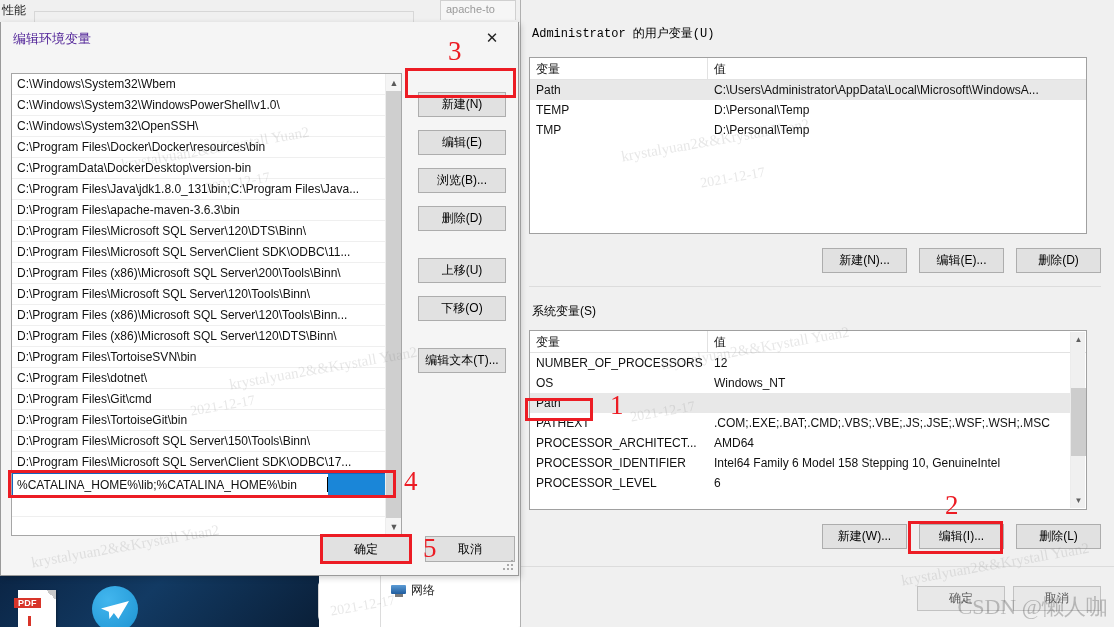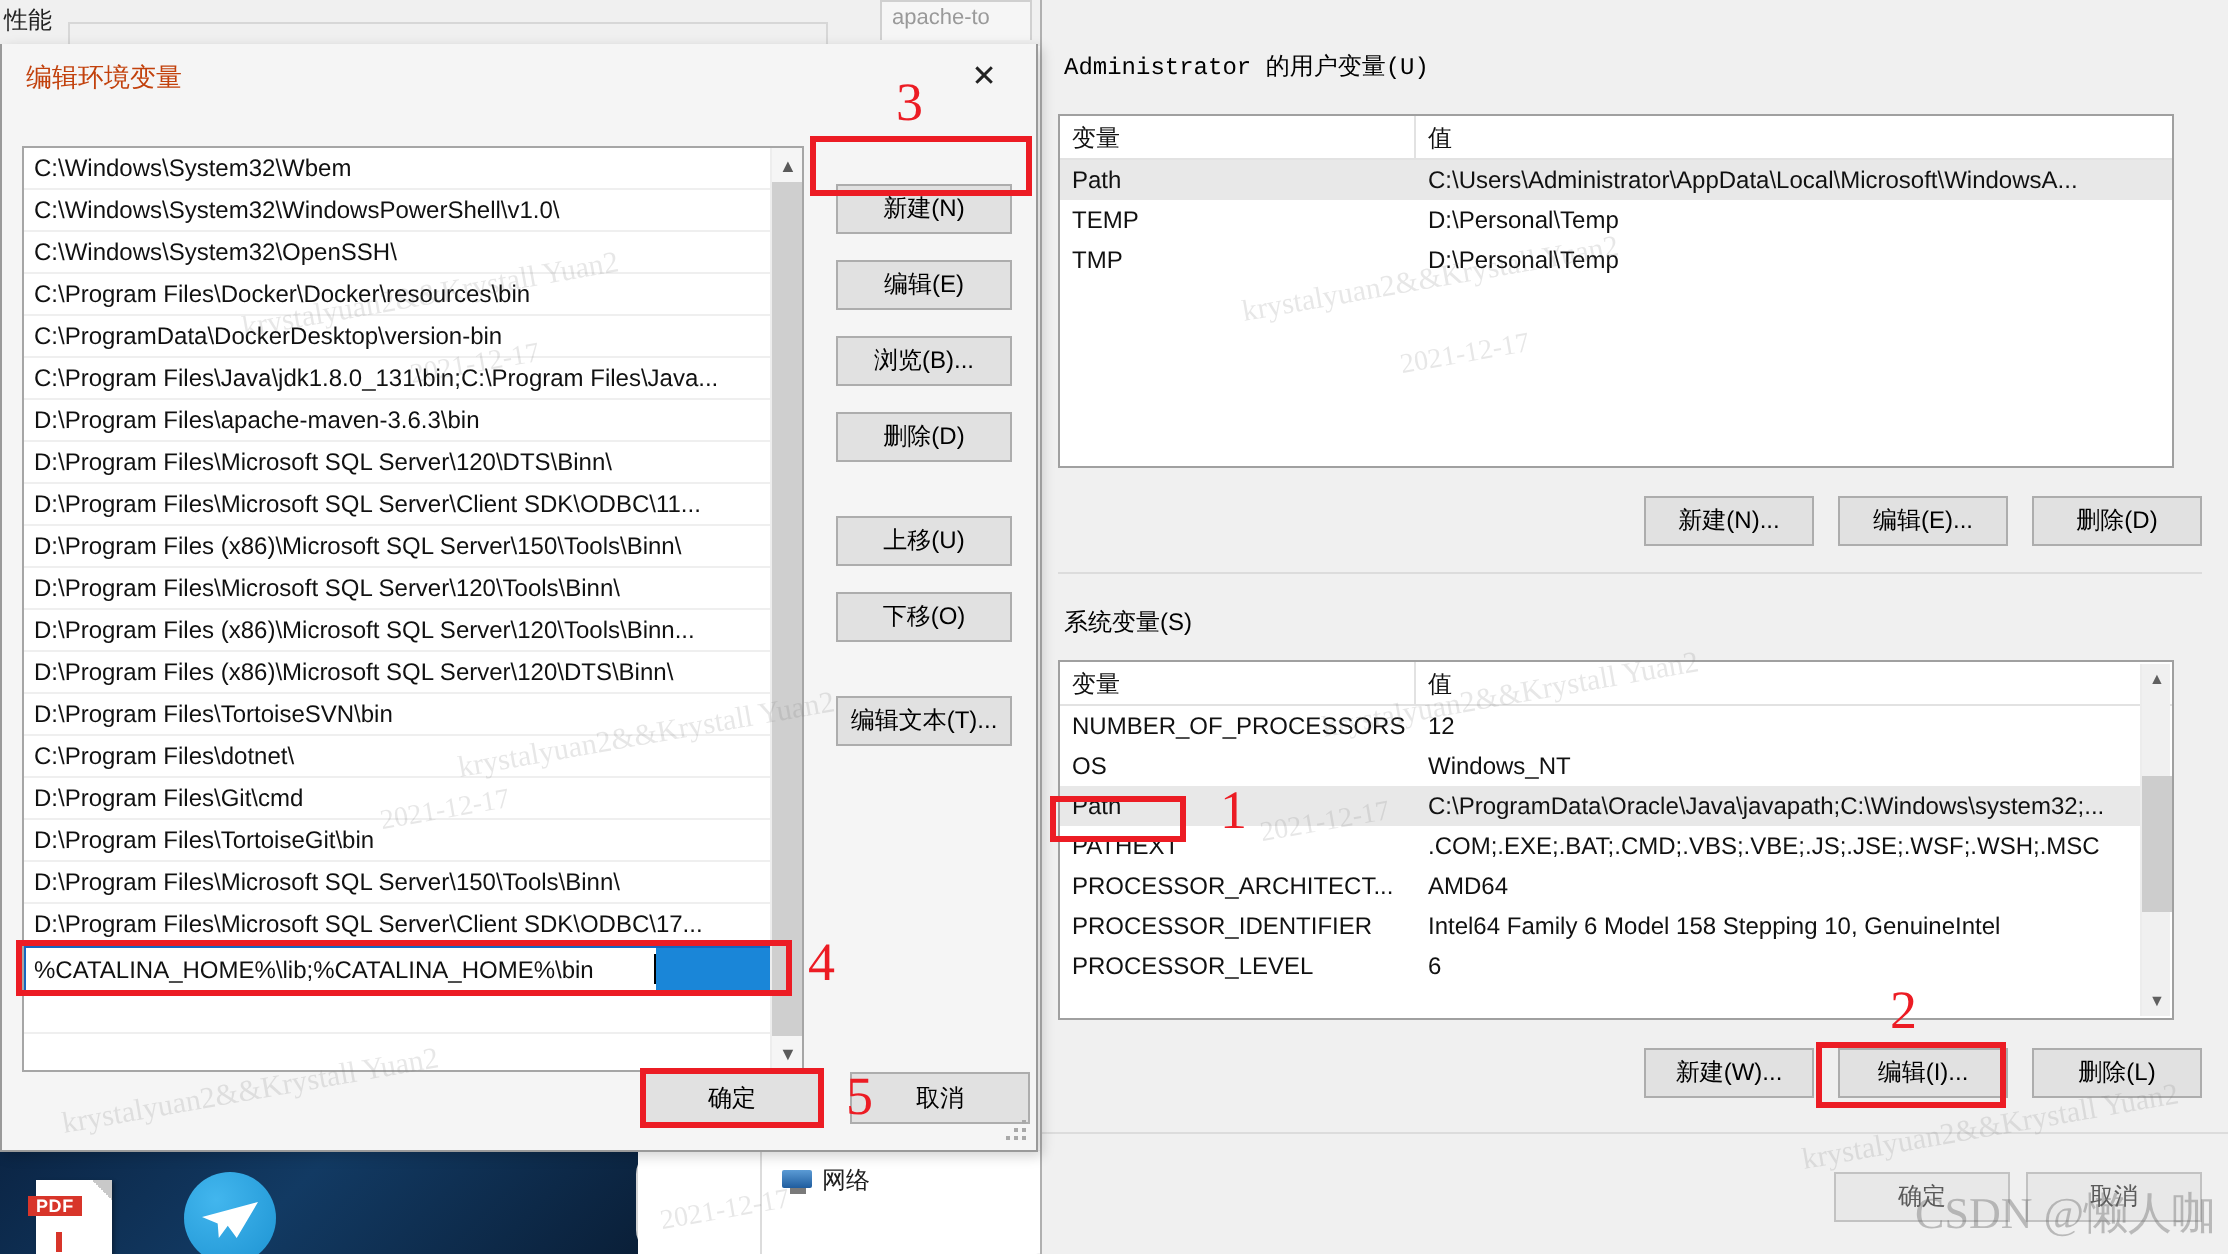--- a/index.html
+++ b/index.html
@@ -120,21 +120,21 @@
   }
   .btn.dim { background: #e8e8e8; border-color: #c2c2c2; color: #5a5a5a; }
 
   
   .edit-dialog {
     position: absolute; left: 0px; top: 22px; width: 519px; height: 554px;
     background: #f5f5f5; border: 1px solid #9a9a9a; border-top: none;
     box-shadow: 2px 2px 6px rgba(0,0,0,.18);
   }
   .edit-title {
-    position: absolute; left: 12px; top: 8px; font-size: 13px; color: #c2410c;
+    position: absolute; left: 12px; top: 8px; font-size: 13px; color: #4c1d95;
   }
   .edit-close {
     position: absolute; right: 4px; top: 2px; width: 44px; height: 28px;
     display: flex; align-items: center; justify-content: center; font-size: 15px; color: #222;
   }
   .path-list {
     position: absolute; left: 10px; top: 51px; width: 391px; height: 463px;
     background: #fff; border: 1px solid #a6a6a6; overflow: hidden;
   }
   .path-row {
@@ -267,21 +267,20 @@
         <div class="var-row">
           <div class="cell" style="width:178px;">NUMBER_OF_PROCESSORS</div>
           <div class="cell" style="width:362px;">12</div>
         </div>
         <div class="var-row">
           <div class="cell" style="width:178px;">OS</div>
           <div class="cell" style="width:362px;">Windows_NT</div>
         </div>
         <div class="var-row selected">
           <div class="cell" style="width:178px;">Path</div>
-          <div class="cell" style="width:362px;">C:\ProgramData\Oracle\Java\javapath;C:\Windows\system32;...</div>
         </div>
         <div class="var-row">
           <div class="cell" style="width:178px;">PATHEXT</div>
           <div class="cell" style="width:362px;">.COM;.EXE;.BAT;.CMD;.VBS;.VBE;.JS;.JSE;.WSF;.WSH;.MSC</div>
         </div>
         <div class="var-row">
           <div class="cell" style="width:178px;">PROCESSOR_ARCHITECT...</div>
           <div class="cell" style="width:362px;">AMD64</div>
         </div>
         <div class="var-row">
@@ -318,21 +317,21 @@
       <div>
         <div class="path-row">C:\Windows\System32\Wbem</div>
         <div class="path-row">C:\Windows\System32\WindowsPowerShell\v1.0\</div>
         <div class="path-row">C:\Windows\System32\OpenSSH\</div>
         <div class="path-row">C:\Program Files\Docker\Docker\resources\bin</div>
         <div class="path-row">C:\ProgramData\DockerDesktop\version-bin</div>
         <div class="path-row">C:\Program Files\Java\jdk1.8.0_131\bin;C:\Program Files\Java...</div>
         <div class="path-row">D:\Program Files\apache-maven-3.6.3\bin</div>
         <div class="path-row">D:\Program Files\Microsoft SQL Server\120\DTS\Binn\</div>
         <div class="path-row">D:\Program Files\Microsoft SQL Server\Client SDK\ODBC\11...</div>
-        <div class="path-row">D:\Program Files (x86)\Microsoft SQL Server\150\Tools\Binn\</div>
+        <div class="path-row">D:\Program Files (x86)\Microsoft SQL Server\200\Tools\Binn\</div>
         <div class="path-row">D:\Program Files\Microsoft SQL Server\120\Tools\Binn\</div>
         <div class="path-row">D:\Program Files (x86)\Microsoft SQL Server\120\Tools\Binn...</div>
         <div class="path-row">D:\Program Files (x86)\Microsoft SQL Server\120\DTS\Binn\</div>
         <div class="path-row">D:\Program Files\TortoiseSVN\bin</div>
         <div class="path-row">C:\Program Files\dotnet\</div>
         <div class="path-row">D:\Program Files\Git\cmd</div>
         <div class="path-row">D:\Program Files\TortoiseGit\bin</div>
         <div class="path-row">D:\Program Files\Microsoft SQL Server\150\Tools\Binn\</div>
         <div class="path-row">D:\Program Files\Microsoft SQL Server\Client SDK\ODBC\17...</div>
         <div class="path-edit-row">

